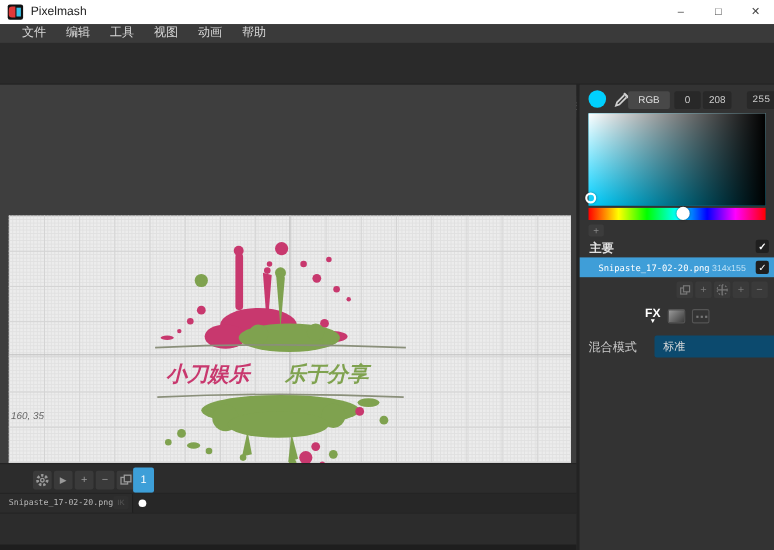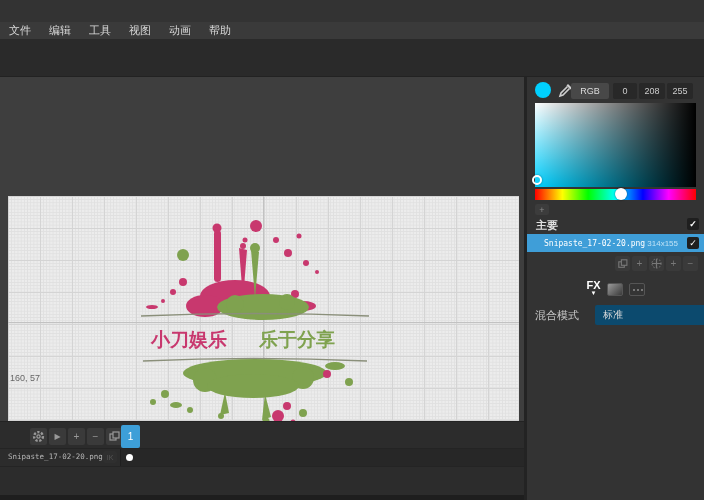--- a/index.html
+++ b/index.html
@@ -15,21 +15,21 @@
   .app-logo .lg-red { position:absolute; left:1px; top:2px; width:6px; height:10px; background:#e03a3a;
     border-radius:3px 0 0 3px; }
   .app-logo .lg-cyan { position:absolute; right:2px; top:3px; width:4px; height:8px; background:#39c2e8; }
   .titlebar .title { margin-left:7px; font-size:11px; color:#222; }
   .wincontrols { margin-left:auto; display:flex; height:22px; }
   .winbtn { width:34px; height:22px; display:flex; align-items:center; justify-content:center;
     font-size:10px; color:#444; }
 
   
   .menubar { position:absolute; left:0; top:22px; width:704px; height:17px; background:#3a3a3a;
-    display:flex; align-items:center; padding-left:0; }
+    display:flex; align-items:center; padding-left:11px; }
   .menu-item { font-size:11px; color:#d8d8d8; padding:0 9px; line-height:17px; }
 
   
   .toolbar { position:absolute; left:0; top:39px; width:704px; height:38px; background:#2a2a2a;
     border-bottom:1px solid #222; }
   .tools { position:absolute; left:129px; top:46px; display:flex; gap:1px; }
   .tool-btn { width:20px; height:24px; border-radius:3px; background:#313131;
     display:flex; align-items:center; justify-content:center; }
   .tool-btn.selected { background:#3d9fd8; }
   .tb-abs { position:absolute; border-radius:3px; display:flex; align-items:center; justify-content:center; }
@@ -40,21 +40,21 @@
     border-radius:2px; background:#5a5a5a; }
   .size-slider-handle { position:absolute; left:440px; top:52px; width:12px; height:12px;
     border-radius:50%; background:#2e9ee0; }
   .valbox { position:absolute; top:48px; width:40px; height:20px; background:#3a3a3a; border-radius:3px;
     color:#cfcfcf; font-size:10px; display:flex; align-items:center; justify-content:center; }
   .val-sep { position:absolute; left:498px; top:57px; width:2px; height:2px; background:#666; }
   .grid-btn { left:536px; top:47px; width:22px; height:22px; background:#3d9fd8; }
   .blank-btn { left:559px; top:47px; width:22px; height:22px; background:#3f3f3f; }
 
   
-  .workspace { position:absolute; left:0; top:77px; width:524px; height:344px; background:#3e3e3e; }
+  .workspace { position:absolute; left:0; top:77px; width:524px; height:344px; background:#3e3e3e;font-style:italic; }
   .canvas { position:absolute; left:8px; top:119px; width:511px; height:252px; background-color:#ececec;
     background-image:
       linear-gradient(#d4d4d4 1px, transparent 1px),
       linear-gradient(90deg,#d4d4d4 1px, transparent 1px),
       linear-gradient(#e0e0e0 1px, transparent 1px),
       linear-gradient(90deg,#e0e0e0 1px, transparent 1px);
     background-size: 32px 32px, 32px 32px, 3.2px 3.2px, 3.2px 3.2px; }
   .guide-v { position:absolute; left:255px; top:0; width:1px; height:252px; background:#c2c2c2; }
   .guide-h { position:absolute; left:0; top:126px; width:511px; height:1px; background:#c2c2c2; }
   .art { position:absolute; left:127px; top:14px; }
@@ -106,21 +106,21 @@
   .layer-name-main { position:absolute; left:9px; top:3px; font-size:11px; color:#e2e2e2; }
   .layer-name-file { position:absolute; left:17px; top:5px; font-size:8px; color:#fff;
     font-family:"DejaVu Sans Mono", monospace; }
   .layer-size { position:absolute; right:26px; top:5px; font-size:8px; color:#bfe2f6; }
   .chk { position:absolute; right:5px; top:3px; width:12px; height:12px; background:#1f1f1f;
     border-radius:2px; color:#fff; font-size:9px; line-height:12px; text-align:center; }
   .layer-btns { position:absolute; right:6px; top:179px; display:flex; gap:2px; }
   .lyr-btn { width:15px; height:15px; background:#3a3a3a; border-radius:2px; color:#787878;
     display:flex; align-items:center; justify-content:center; font-size:10px; }
 
-  .fx-row { position:absolute; left:0; top:204px; width:177px; display:flex; align-items:center;
+  .fx-row { position:absolute; left:0; top:204px; width:177px; display:flex; align-items:flex-start;
     justify-content:center; gap:6px; }
   .fx-tab { color:#fff; font-weight:bold; font-size:11px; text-align:center; line-height:8px; }
   .fx-tab .car { font-size:6px; display:block; }
   .fx-icon-btn { width:16px; height:13px; border:1px solid #555; border-radius:2px; }
   .fx-grad { background:linear-gradient(135deg,#9a9a9a,#3a3a3a); }
   .fx-dots { background:#343434; position:relative; }
   .fx-dots::after { content:""; position:absolute; left:3px; top:5px; width:2px; height:2px; background:#777;
     box-shadow:4px 0 #777, 8px 0 #777; }
 
   .blend-row { position:absolute; left:0; top:228px; width:214px; height:20px; }
@@ -136,20 +136,32 @@
     display:flex; align-items:center; justify-content:center; }
 
   .icon-stroke { stroke:#d8d8d8; fill:none; }
   svg { display:block; }
 </style>
 </head>
 <body>
 
 <div id="app">
 
+  <div class="titlebar">
+    <div class="app-logo">
+      <div class="lg-red"></div>
+        <div class="lg-cyan"></div>
+    </div>
+    <span class="title">Pixelmash</span>
+    <div class="wincontrols">
+      <div class="winbtn">–</div>
+      <div class="winbtn">□</div>
+      <div class="winbtn">✕</div>
+    </div>
+  </div>
 
   <div class="menubar">
     <span class="menu-item">文件</span>
     <span class="menu-item">编辑</span>
     <span class="menu-item">工具</span>
     <span class="menu-item">视图</span>
     <span class="menu-item">动画</span>
     <span class="menu-item">帮助</span>
   </div>
 
@@ -320,21 +332,21 @@
           <circle cx="168" cy="203" r="4"></circle>
         </g>
         <g fill="#c8386e">
           <circle cx="192" cy="164" r="4"></circle>
           <circle cx="152" cy="196" r="4"></circle>
           <circle cx="143" cy="206" r="6"></circle>
           <circle cx="158" cy="212" r="2.5"></circle>
         </g>
       </svg>
     </div>
-    <div class="coords">160, 57</div>
+    <div class="coords">160, 35</div>
   </div>
 
   <div class="timeline">
     <div class="tl-controls">
       <div class="tl-btn">
         <span>
           <svg width="13" height="13" viewBox="0 0 13 13">
               <circle cx="6.5" cy="6.5" r="4.4" fill="none" stroke="#999" stroke-width="2.4" stroke-dasharray="2.2 1.6"></circle>
               <circle cx="6.5" cy="6.5" r="1.6" fill="none" stroke="#999" stroke-width="1.3"></circle>
             </svg>
@@ -376,21 +388,21 @@
     <div class="color-swatch"></div>
     <div class="eyedropper">
       <svg width="16" height="16" viewBox="0 0 16 16">
           <path fill="#cfcfcf" d="M10,2 L14,6 L12.5,7.5 L8.5,3.5 Z"></path>
           <path stroke="#cfcfcf" stroke-width="1.6" fill="none" d="M9.5,4.5 L3,11 L2,14 L5,13 L11.5,6.5"></path>
         </svg>
     </div>
     <div class="rgb-mode">RGB</div>
     <div class="rgb-val" style="left:86px;width:24px;">0</div>
     <div class="rgb-val" style="left:112px;width:26px;">208</div>
-    <div class="rgb-val" style="left:140px;width:26px;">255</div>
+    <div class="rgb-val" style="left:152px;width:26px;font-family:Liberation Mono, monospace;">255</div>
 
     <div class="sv-box">
       <div class="sv-picker"></div>
     </div>
     <div class="hue-bar">
       <div class="hue-picker"></div>
     </div>
     <div class="mini-plus">+</div>
 
     <div class="layer-row main">

